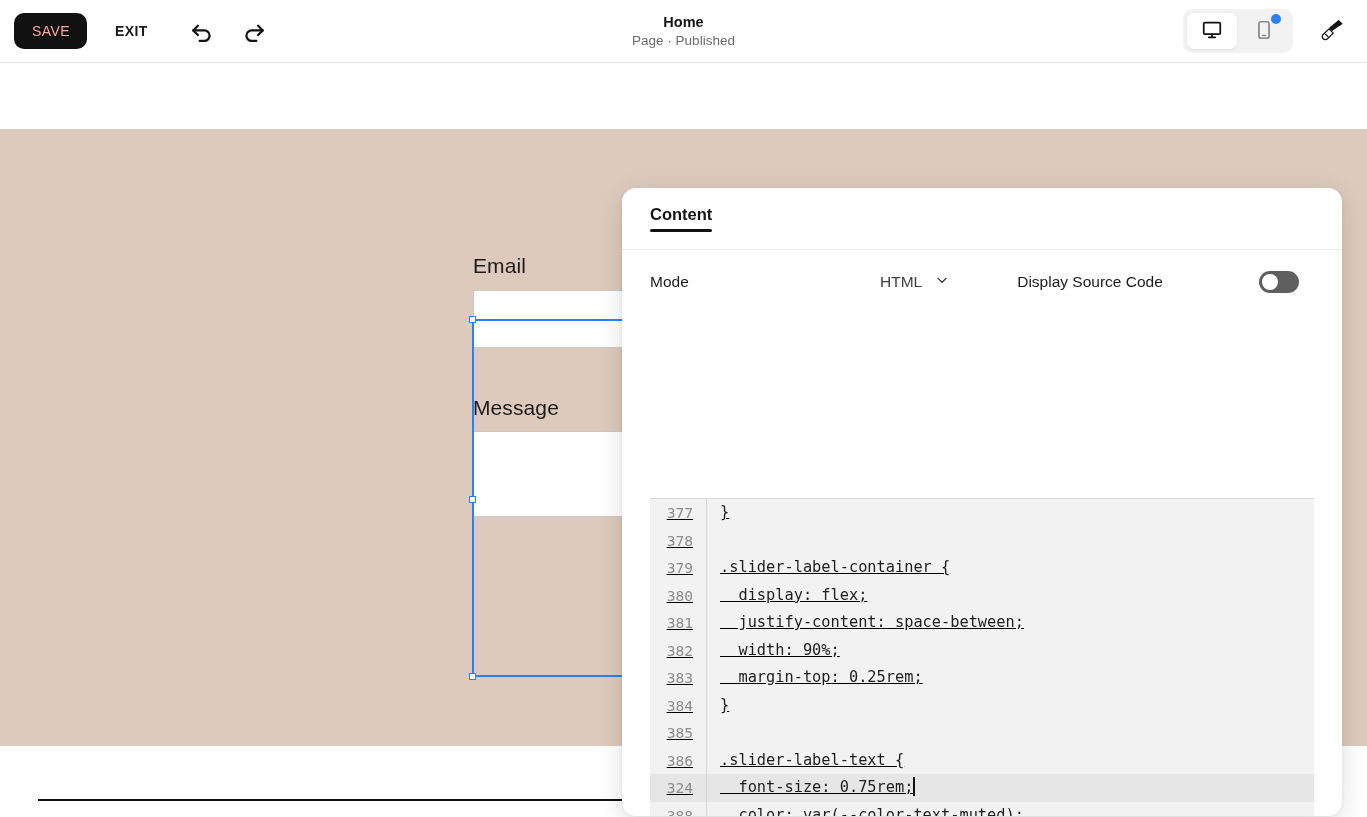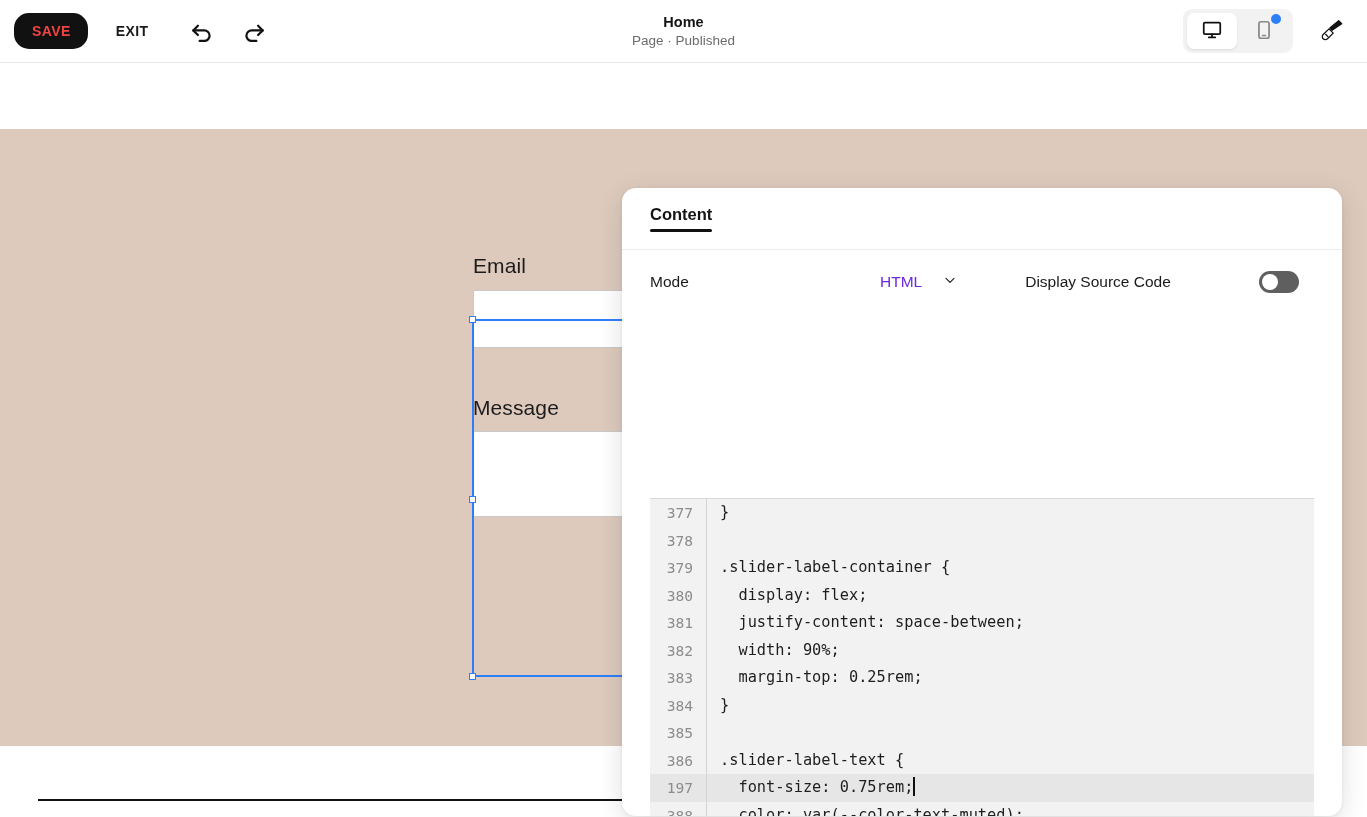--- a/index.html
+++ b/index.html
@@ -16,23 +16,23 @@
   .topbar {
     position: absolute; top: 0; left: 0;
     width: 1367px; height: 63px;
     background: #ffffff;
     border-bottom: 1px solid #e7e7e7;
     display: flex; align-items: center;
     z-index: 30;
   }
   .tb-left { display: flex; align-items: center; padding-left: 14px; gap: 2px; }
   .save-btn {
-    background: #111111; color: #ef4444;
-    font-size: 14px; font-weight: 700; letter-spacing: .4px;
-    border: none; border-radius: 15px;
+    background: #111111; color: #fca5a5;
+    font-size: 14px; font-weight: 400; letter-spacing: .4px;
+    border: none; border-radius: 10px;
     padding: 11px 17px 11px 18px;
     cursor: pointer; line-height: 1;
   }
   .exit-btn {
     background: transparent; border: none;
     color: #1a1a1a; font-size: 14px; font-weight: 700; letter-spacing: .4px;
     padding: 11px 16px; cursor: pointer; line-height: 1;
     margin-left: 10px;
   }
   .icon-btn {
@@ -173,23 +173,23 @@
   }
 
   .ctrl-row {
     height: 64px;
     display: flex; align-items: center;
     padding: 0 43px 0 28px;
   }
   .ctrl-label { font-size: 15.5px; color: #1a1a1a; font-weight: 400; }
   .mode-label { width: 228px; }
   .mode-select {
-    display: flex; align-items: center; gap: 20px;
+    display: flex; align-items: center; gap: 12px;
     background: transparent; border: none; cursor: pointer;
-    font-size: 15.5px; color: #6d28d9;
+    font-size: 15.5px; color: #404040;
     padding: 4px 2px;
   }
   .dsc-label { margin-left: 65px; font-size: 15.5px; color: #1a1a1a; }
   .toggle {
     margin-left: auto;
     width: 40px; height: 22px;
     border-radius: 11px;
     background: #5f5f5f;
     position: relative; cursor: pointer; border: none;
     flex: none;
@@ -209,20 +209,21 @@
     border-top: 1px solid #d8d8d8;
     border-bottom: 1px solid #c9c9c9;
     overflow: hidden;
     font-family: "DejaVu Sans Mono", monospace;
     font-size: 15.3px;
     line-height: 27.5px;
   }
   .code-line {
     display: flex; height: 27.5px; align-items: flex-start;
     position: relative;
+    text-decoration: underline;
   }
   .code-line.active { background: #e6e6e6; }
   .lno {
     width: 56px; flex: none;
     text-align: right; padding-right: 13px;
     color: #8c8c8c; font-size: 14.6px;
     user-select: none;
   }
   .ltext {
     flex: 1; padding-left: 13px;
@@ -385,21 +386,21 @@
         </div>
         <div class="code-line">
           <span class="lno">385</span>
           <span class="ltext"></span>
         </div>
         <div class="code-line">
           <span class="lno">386</span>
           <span class="ltext">.slider-label-text {</span>
         </div>
         <div class="code-line active">
-          <span class="lno">197</span>
+          <span class="lno">324</span>
           <span class="ltext">  font-size: 0.75rem;<span class="caret"></span></span>
         </div>
         <div class="code-line">
           <span class="lno">388</span>
           <span class="ltext">  color: var(--color-text-muted);</span>
         </div>
       </div>
 
   </div>
 </div>

